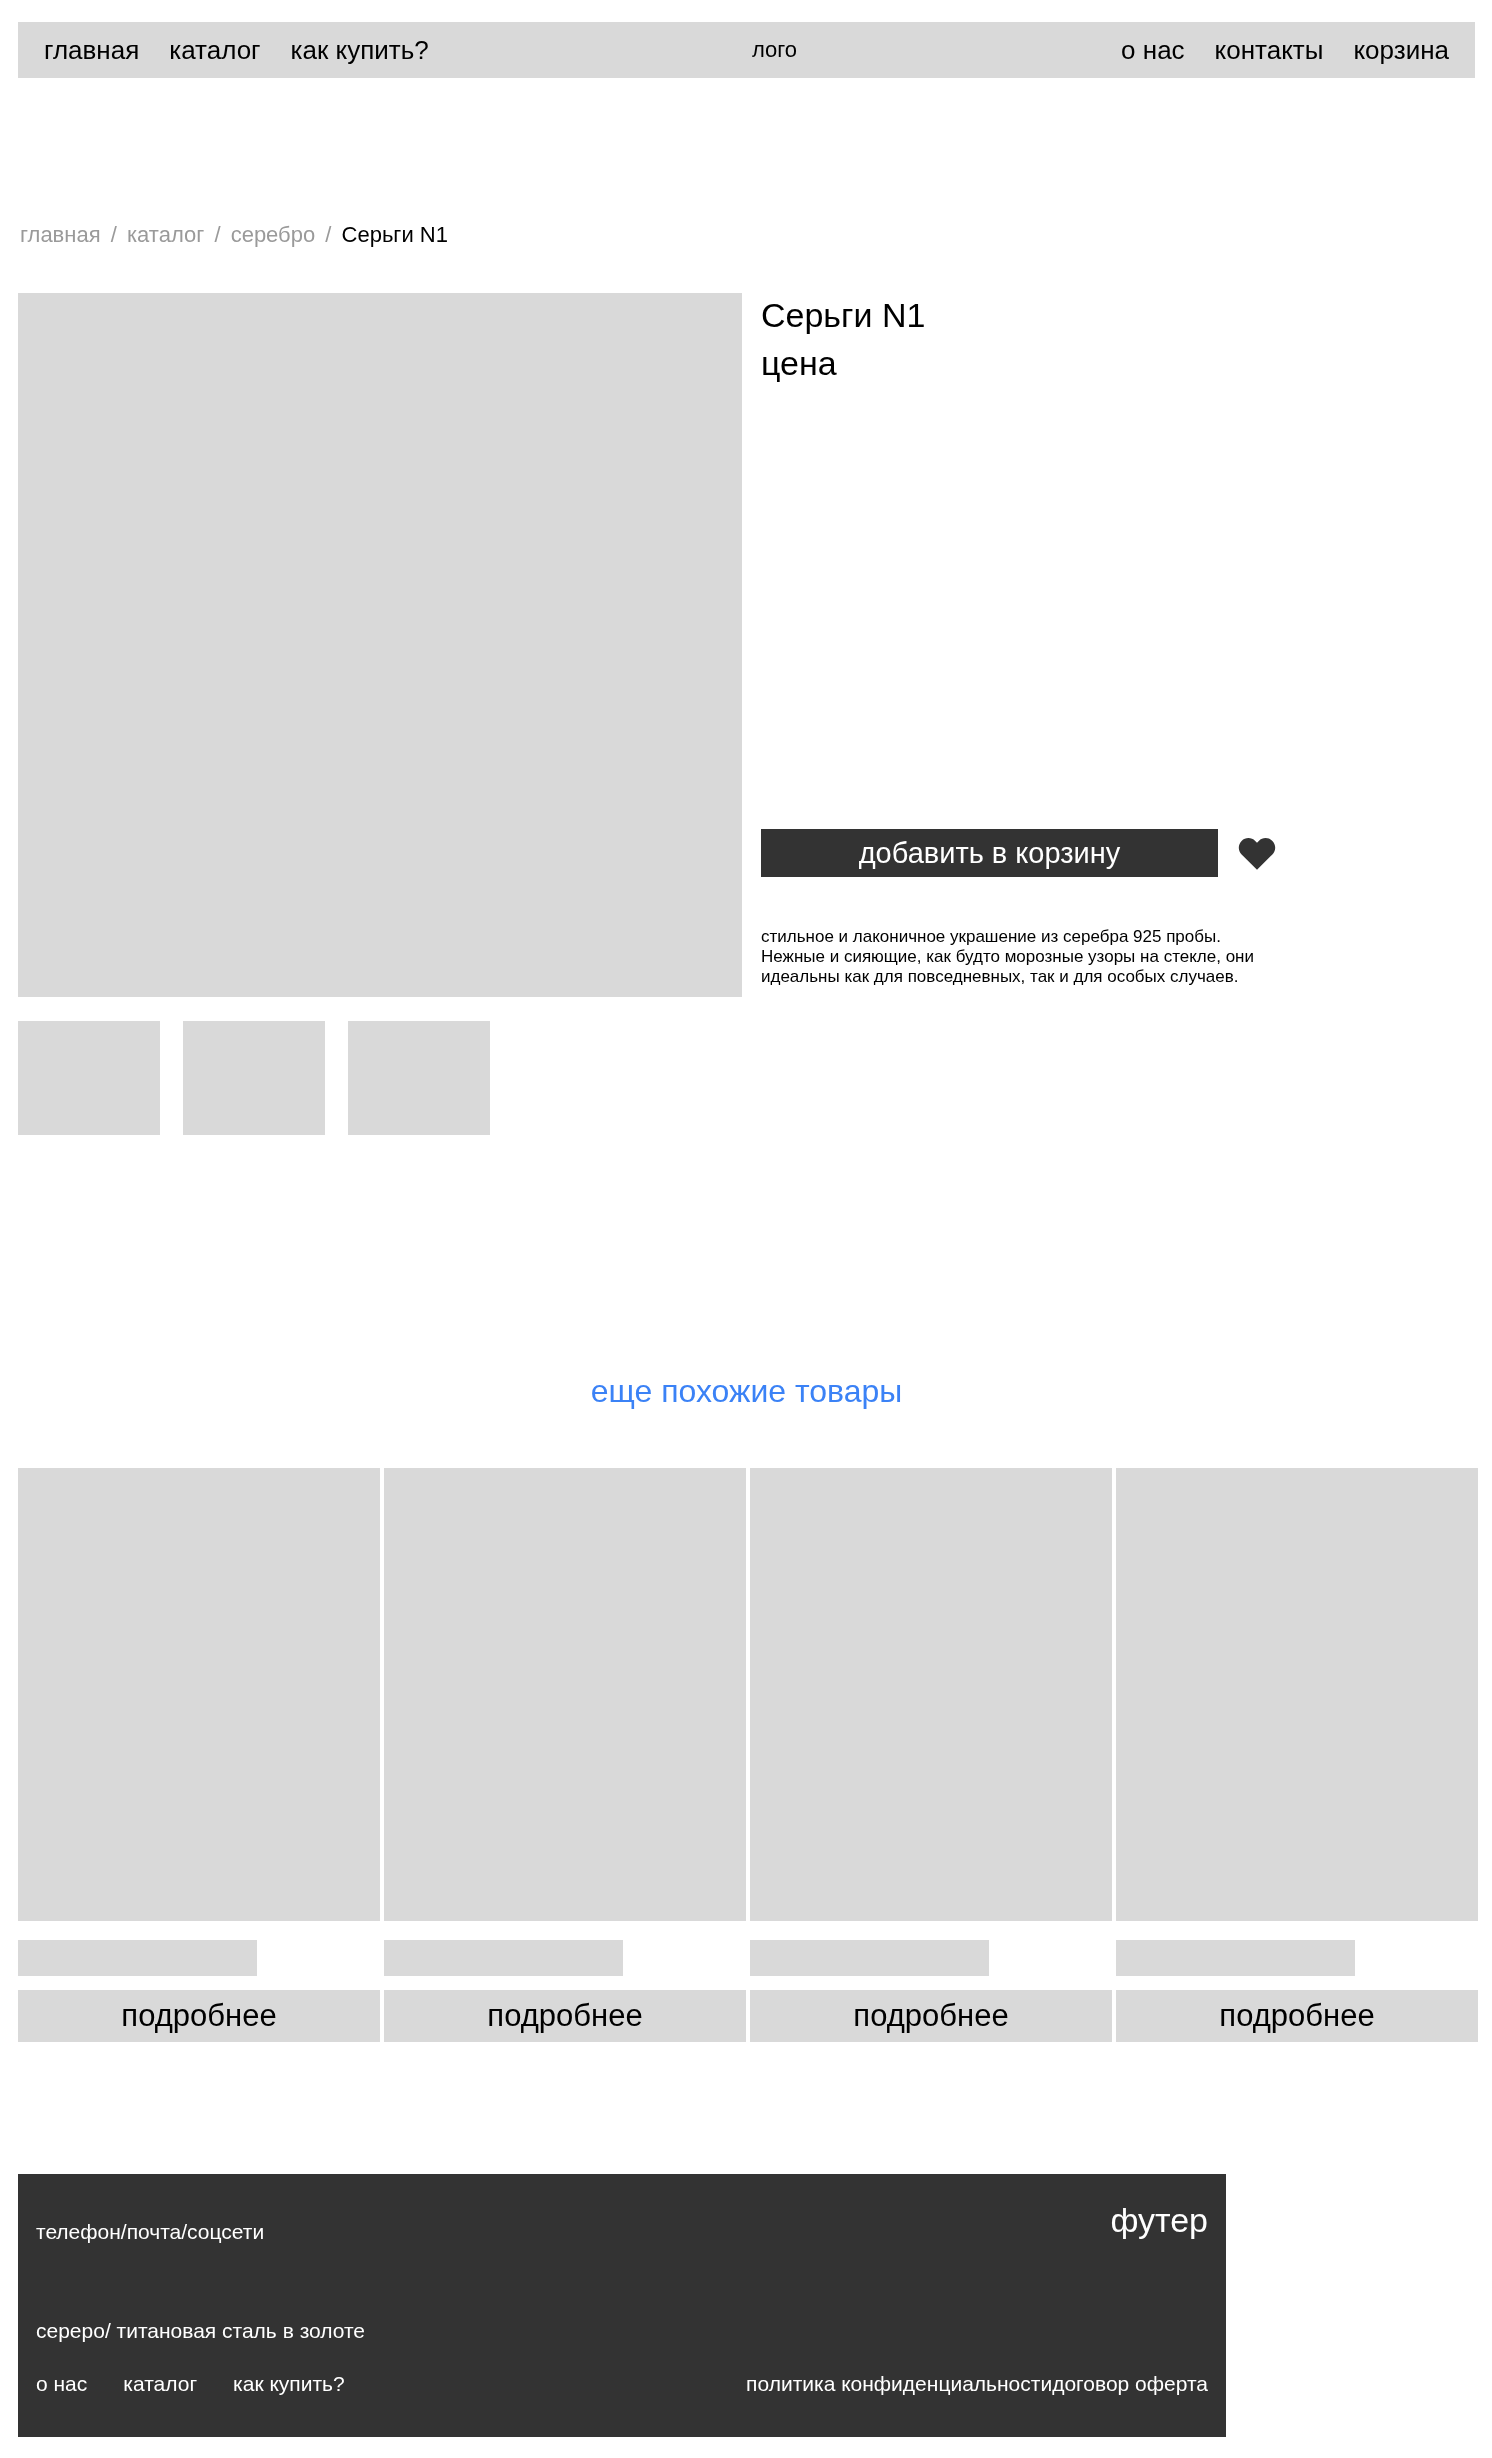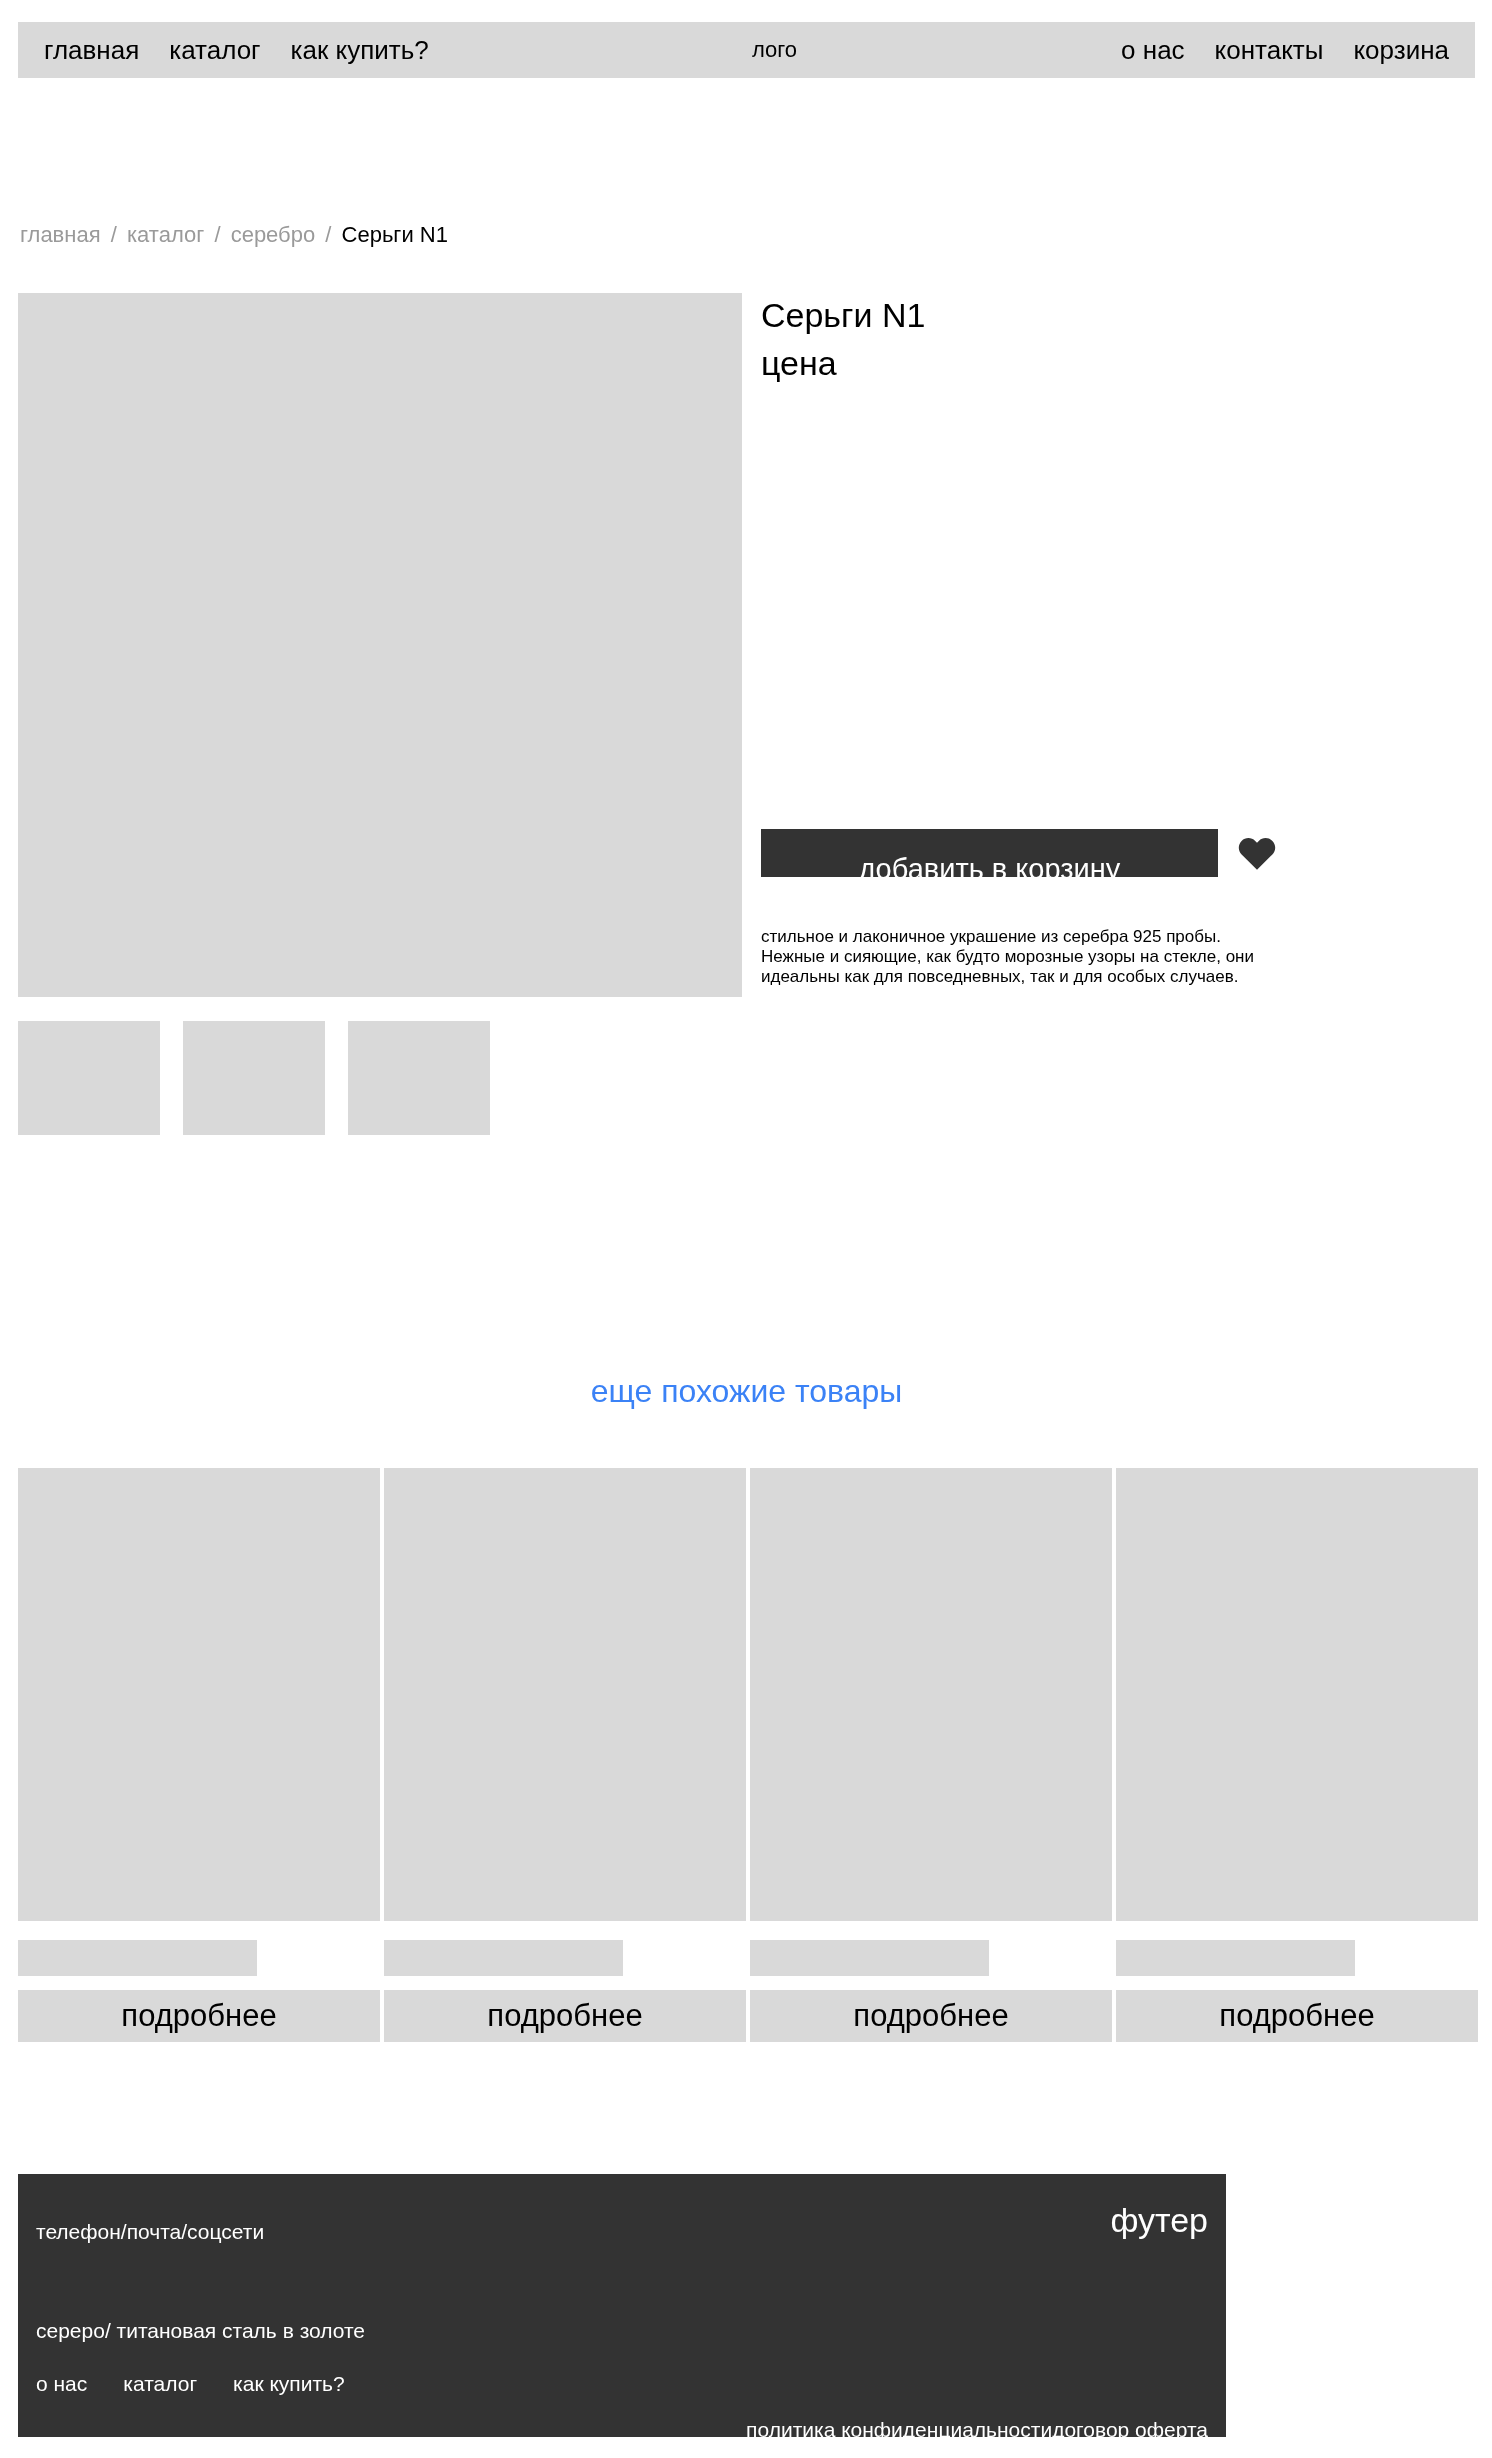--- a/index.html
+++ b/index.html
@@ -113,21 +113,21 @@
   .btn-cart {
     width: 457px; height: 48px;
     background: #333333;
     color: #ffffff;
     border: none;
     font-family: "Liberation Sans", "DejaVu Sans", sans-serif;
     font-size: 29px;
     line-height: 48px;
     text-align: center;
     cursor: pointer;
-    padding: 16px;
+    padding: 0;
   }
   .btn-fav {
     width: 42px; height: 42px;
     display: flex;
     align-items: center;
     justify-content: center;
     cursor: pointer;
     background: transparent;
     border: none;
   }
@@ -228,21 +228,20 @@
     line-height: 26px;
     color: #ffffff;
     white-space: nowrap;
     cursor: pointer;
   }
   .footer-legal {
     position: absolute;
     right: 18px; top: 197px;
     display: flex;
     gap: 0px;
-    margin-top: 46px;
   }
   .legal-link {
     font-size: 21px;
     line-height: 26px;
     color: #ffffff;
     white-space: nowrap;
     cursor: pointer;
   }
 </style>
 </head>

